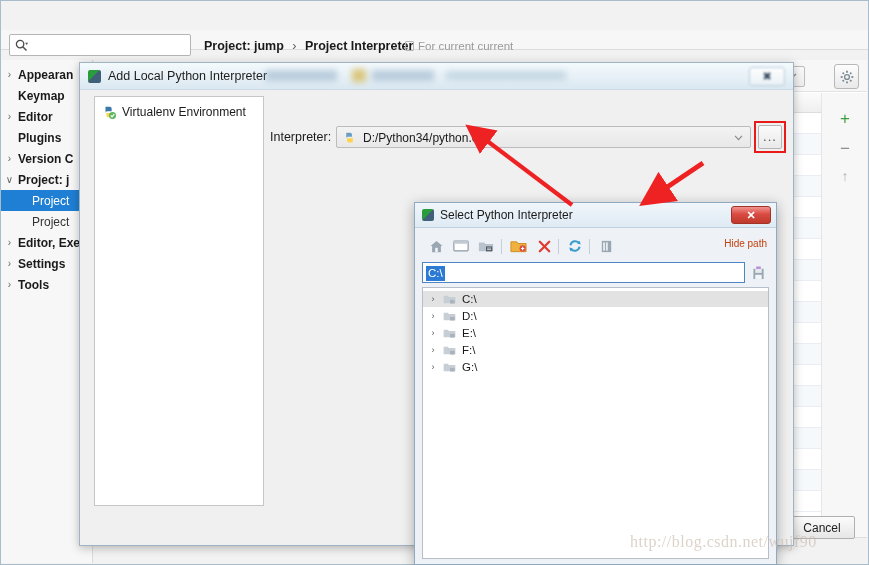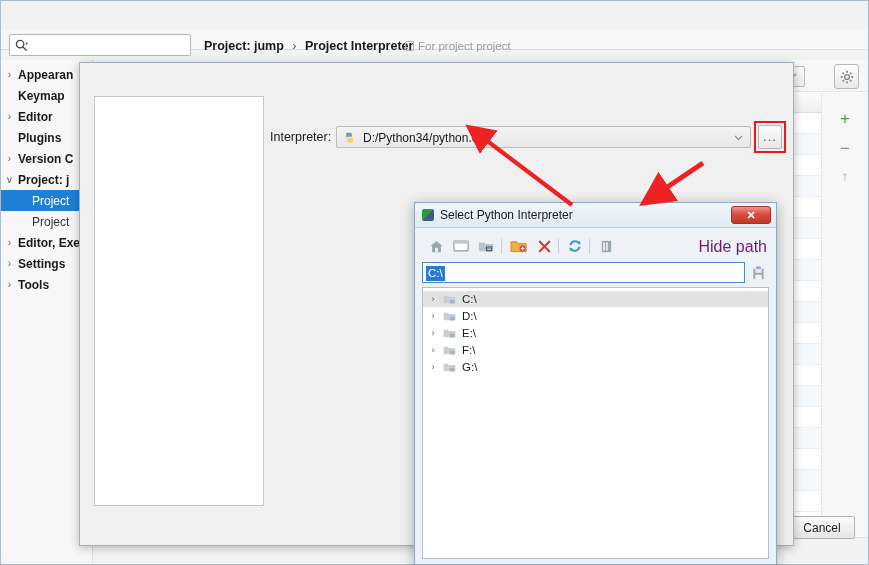--- a/index.html
+++ b/index.html
@@ -268,21 +268,21 @@
   }
   .tb-ico {
     position: absolute; top: 3px; width: 20px; height: 20px;
     display: flex; align-items: center; justify-content: center;
   }
   .tb-sep {
     position: absolute; top: 6px; width: 1px; height: 15px; background: #c6ced8;
   }
   .hide-path {
     position: absolute; right: 2px; top: 5px;
-    font-size: 16px; color: #701a75;
+    font-size: 10px; color: #c2410c;
   }
   .path-input {
     position: absolute; left: 0; top: 29px; right: 24px; height: 21px;
     background: #ffffff; border: 1px solid #4e86c4;
   }
   .path-sel-text {
     position: absolute; left: 3px; top: 3px;
     background: #2b7ad4; color: #fff; font-size: 11.5px;
     padding: 0 2px; line-height: 15px;
   }
@@ -327,21 +327,21 @@
           <line x1="8.6" y1="8.6" x2="12.4" y2="12.4" stroke="#4a4a4a" stroke-width="1.6"></line>
           <polygon points="11,4 14,4 12.5,6.4" fill="#4a4a4a"></polygon>
         </svg>
       </div>
       <div class="breadcrumb">
         <span>Project: jump</span>
         <span class="sep">›</span>
         <span>Project Interpreter</span>
       </div>
       <div class="crumb-badge">
-        <span class="bicon"></span><span>For project project</span>
+        <span class="bicon"></span><span>For current current</span>
       </div>
     </div>
 
     <div class="settings-sidebar">
       <div class="tree-item" style="top:4px">
         <span class="arrow">›</span>
         <span class="lbl">Appearan</span>
       </div>
       <div class="tree-item" style="top:25px">
         <span class="arrow"></span>
@@ -440,23 +440,41 @@
         <div class="sbtn up">↑</div>
       </div>
 
       <div class="settings-footer">
         <div class="footer-cancel">Cancel</div>
       </div>
     </div>
   </div>
 
   <div class="addlocal-dialog">
+    <div class="addlocal-titlebar">
+      <div class="addlocal-icon"></div>
+      <div class="addlocal-title">Add Local Python Interpreter</div>
+      <div class="smudge" style="left:185px; top:7px; width:72px; height:11px;"></div>
+      <div class="smudge" style="left:272px; top:6px; width:14px; height:13px; background:rgba(210,175,60,.65);"></div>
+      <div class="smudge" style="left:292px; top:7px; width:62px; height:11px;"></div>
+      <div class="smudge" style="left:366px; top:8px; width:120px; height:9px; background:rgba(150,180,200,.42);"></div>
+      <div class="win-close blurred" id="addlocal-close">✖</div>
+    </div>
 
     <div class="al-body">
       <div class="env-list">
+        <div class="env-item" style="top:4px">
+          <svg class="env-ico" viewBox="0 0 16 16">
+            <path d="M4 2h5a2 2 0 0 1 2 2v3H6a2 2 0 0 0-2 2V2z" fill="#3b78a8"></path>
+            <path d="M12 14H7a2 2 0 0 1-2-2v-3h5a2 2 0 0 0 2-2v7z" fill="#ffd34d"></path>
+            <circle cx="12" cy="12" r="4" fill="#5cb85c"></circle>
+            <polyline points="10,12 11.5,13.5 14,10.5" fill="none" stroke="#fff" stroke-width="1.4"></polyline>
+          </svg>
+          <span>Virtualenv Environment</span>
+        </div>
       </div>
 
       <div class="interp-label">Interpreter:</div>
 
       <div class="interp-field">
         <svg class="interp-pyicon" viewBox="0 0 16 16">
           <path d="M4 2h5a2 2 0 0 1 2 2v3H6a2 2 0 0 0-2 2V2z" fill="#6a9fc4"></path>
           <path d="M12 14H7a2 2 0 0 1-2-2v-3h5a2 2 0 0 0 2-2v7z" fill="#ffd34d"></path>
         </svg>
         <span class="interp-value">D:/Python34/python.exe</span>
@@ -592,14 +610,15 @@
   <svg class="arrow-layer" viewBox="0 0 869 565">
     <defs>
       <marker id="ahead" markerWidth="7" markerHeight="7" refX="5.6" refY="3.5" orient="auto">
         <polygon points="0,0 7,3.5 0,7" fill="#ee2222"></polygon>
       </marker>
     </defs>
     <line x1="572" y1="205" x2="470" y2="128" stroke="#ee2222" stroke-width="4.2" marker-end="url(#ahead)"></line>
     <line x1="703" y1="163" x2="645" y2="202" stroke="#ee2222" stroke-width="5" marker-end="url(#ahead)"></line>
   </svg>
 
+  <div class="watermark">http://blog.csdn.net/wujf90</div>
 
 </div>
 
 </body></html>

